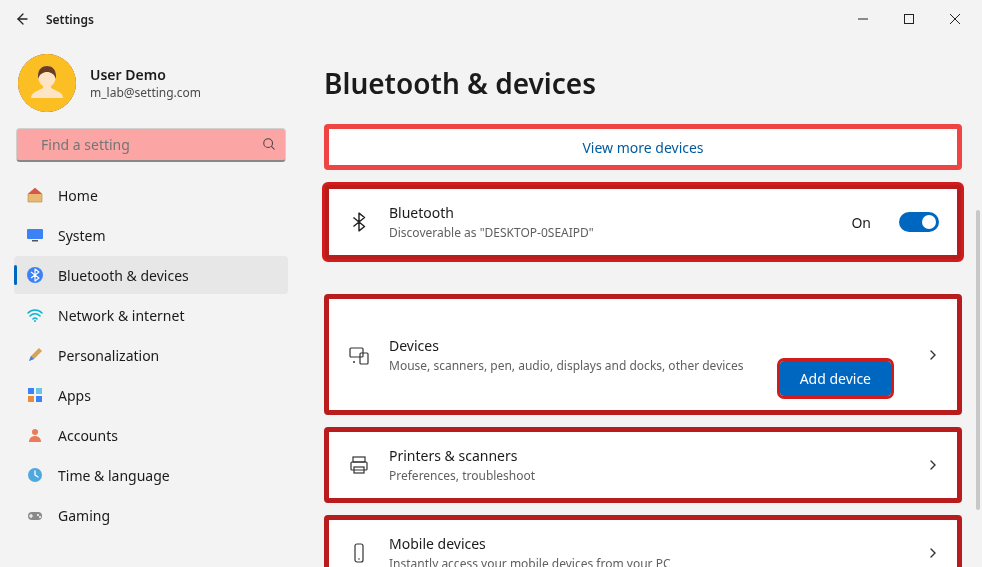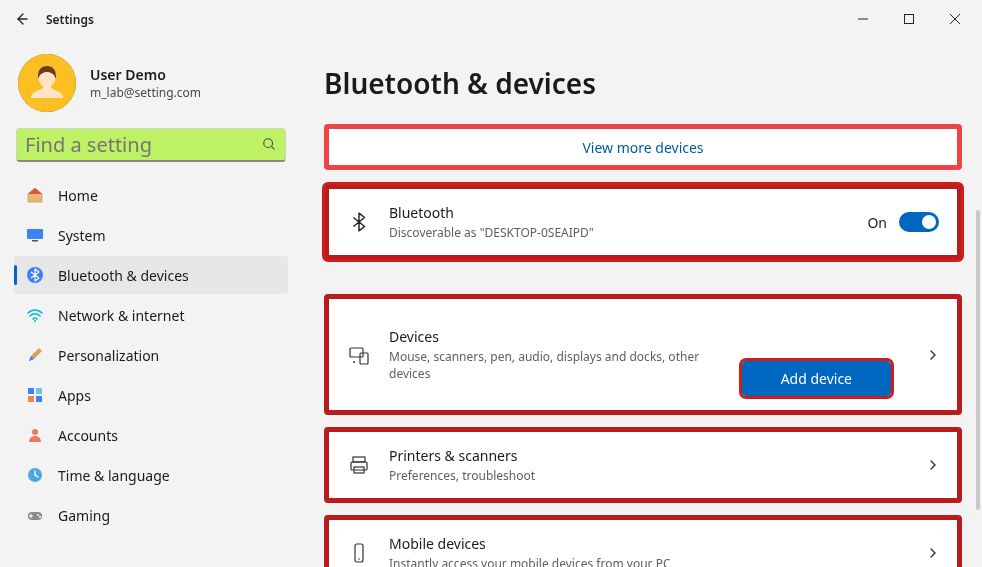--- a/index.html
+++ b/index.html
@@ -15,21 +15,21 @@
 
   .sidebar { width: 300px; flex-shrink: 0; padding: 8px 12px 0 14px; display: flex; flex-direction: column; }
   .profile { display: flex; align-items: center; gap: 14px; margin: 8px 4px 16px 4px; }
   .avatar { width: 58px; height: 58px; border-radius: 50%; background: radial-gradient(circle at 50% 35%, #fdd9a0 0 18%, transparent 18%), linear-gradient(#7a4a2b,#7a4a2b); background-color:#ffb400; position:relative; overflow:hidden;}
   .avatar::before{content:'';position:absolute;inset:0;border-radius:50%;background: conic-gradient(from 180deg,#fbbf24,#f59e0b);} 
   .avatar svg{position:absolute;inset:0;}
   .profile-name { font-size: 14px; font-weight: 600; color: #1b1b1b; }
   .profile-email { font-size: 12px; color: #4a4a4a; }
 
   .searchbox { position: relative; margin: 0 2px 14px 2px; }
-  .searchbox input { width: 100%; height: 34px; border: 1px solid #d0d0d0; border-bottom: 2px solid #888; border-radius: 4px; background: #bef264; padding: 0 36px 0 8px; font-size: 20px; color: #555; outline: none;}
+  .searchbox input { width: 100%; height: 34px; border: 1px solid #d0d0d0; border-bottom: 2px solid #888; border-radius: 4px; background: #fca5a5; padding: 0 36px 0 24px; font-size: 14px; color: #555; outline: none;}
   .searchbox .icon { position: absolute; right: 10px; top: 50%; transform: translateY(-50%); color:#444;}
 
   .nav { display: flex; flex-direction: column; gap: 2px; overflow-y:auto;}
   .nav-item { display: flex; align-items: center; gap: 14px; height: 38px; padding: 0 12px; border-radius: 4px; cursor: pointer; font-size: 14px; color: #1b1b1b; position: relative; }
   .nav-item.active { background: #e7e7e7; }
   .nav-item.active::before { content: ''; position: absolute; left: 0; top: 9px; bottom: 9px; width: 3px; background: #0067c0; border-radius: 2px; }
   .nav-icon { width: 18px; height: 18px; display:flex; align-items:center; justify-content:center; }
 
   .main { flex: 1; padding: 8px 20px 0 24px; overflow-y: auto; }
   .page-title { font-size: 28px; font-weight: 600; color: #1b1b1b; margin: 18px 0 22px 0; }
@@ -37,26 +37,26 @@
   .card-link-top { background:#fff; border:5px solid #ef4444; border-radius:4px; height:46px; display:flex; align-items:center; justify-content:center; font-size:14px; color:#005a9e; cursor:pointer; margin-bottom:14px;}
 
   .card { background:#fff; border:5px solid #b91c1c; border-radius:4px; display:flex; align-items:center; padding:14px 18px; gap:18px; margin-bottom:12px; cursor:pointer; position:relative;}
   .card.hl { outline:3px solid #d21c1c; outline-offset:-1px;}
   .card-icon { width:24px; display:flex; align-items:center; justify-content:center; color:#333;}
   .card-text { flex:1; }
   .card-title { font-size:14px; color:#1b1b1b; }
   .card-sub { font-size:12px; color:#5f5f5f; margin-top:2px;}
   .chevron { color:#444; }
 
-  .toggle-wrap{display:flex;align-items:center;gap:12px;}
+  .toggle-wrap{display:flex;align-items:center;gap:28px;}
   .toggle-label{font-size:14px;color:#1b1b1b;}
   .toggle{width:40px;height:20px;background:#0067c0;border-radius:10px;position:relative;cursor:pointer;}
   .toggle::after{content:'';position:absolute;right:3px;top:3px;width:14px;height:14px;background:#fff;border-radius:50%;}
 
-  .pill-btn{background:#0067c0;color:#fff;border:none;border-radius:4px;padding:8px 39px;font-size:14px;cursor:pointer;margin-top:48px;}
+  .pill-btn{background:#0067c0;color:#fff;border:none;border-radius:4px;padding:8px 20px;font-size:14px;cursor:pointer;margin-top:48px;}
   .pill-btn.hl{outline:3px solid #d21c1c;outline-offset:0;}
 
   .scrollbar{position:absolute;right:2px;top:210px;width:4px;height:300px;background:#c8c8c8;border-radius:2px;}
 </style>
 </head>
 <body>
 
 <div class="titlebar">
   <div class="back-btn">
     <svg width="16" height="16" viewBox="0 0 16 16">

